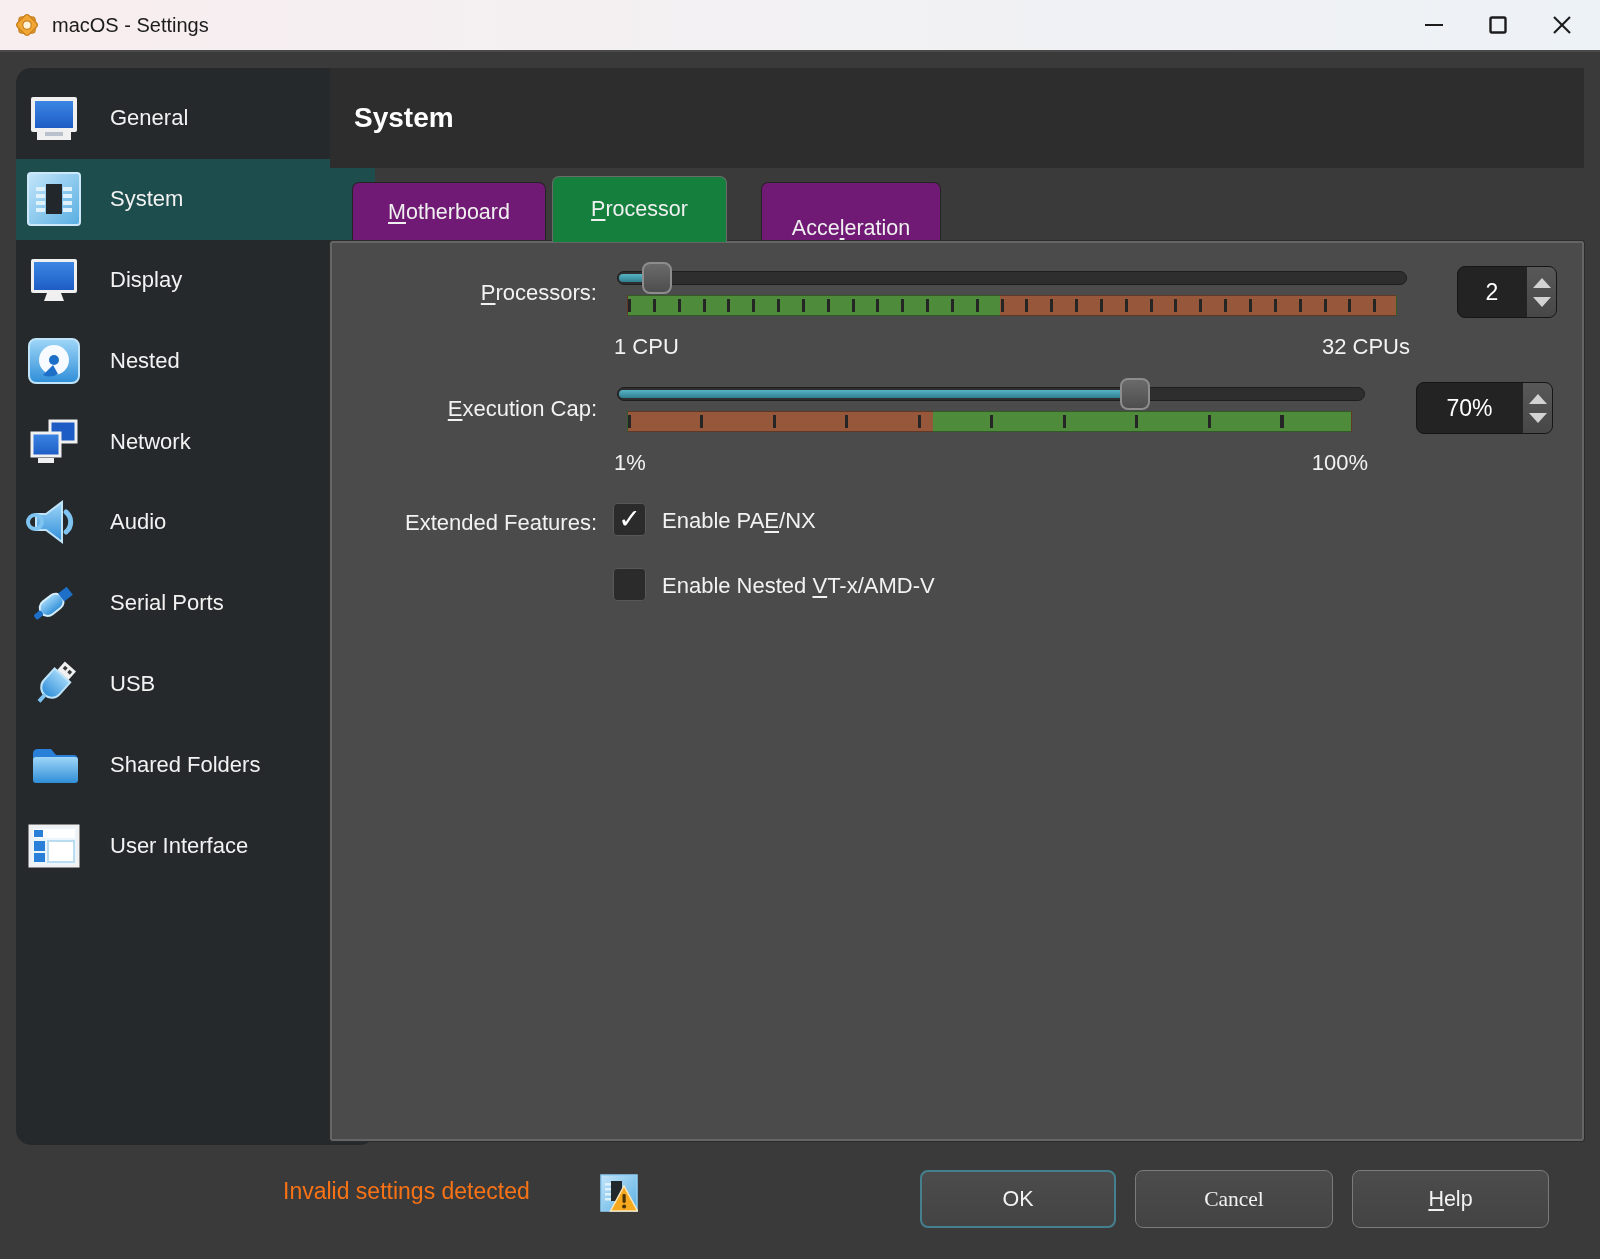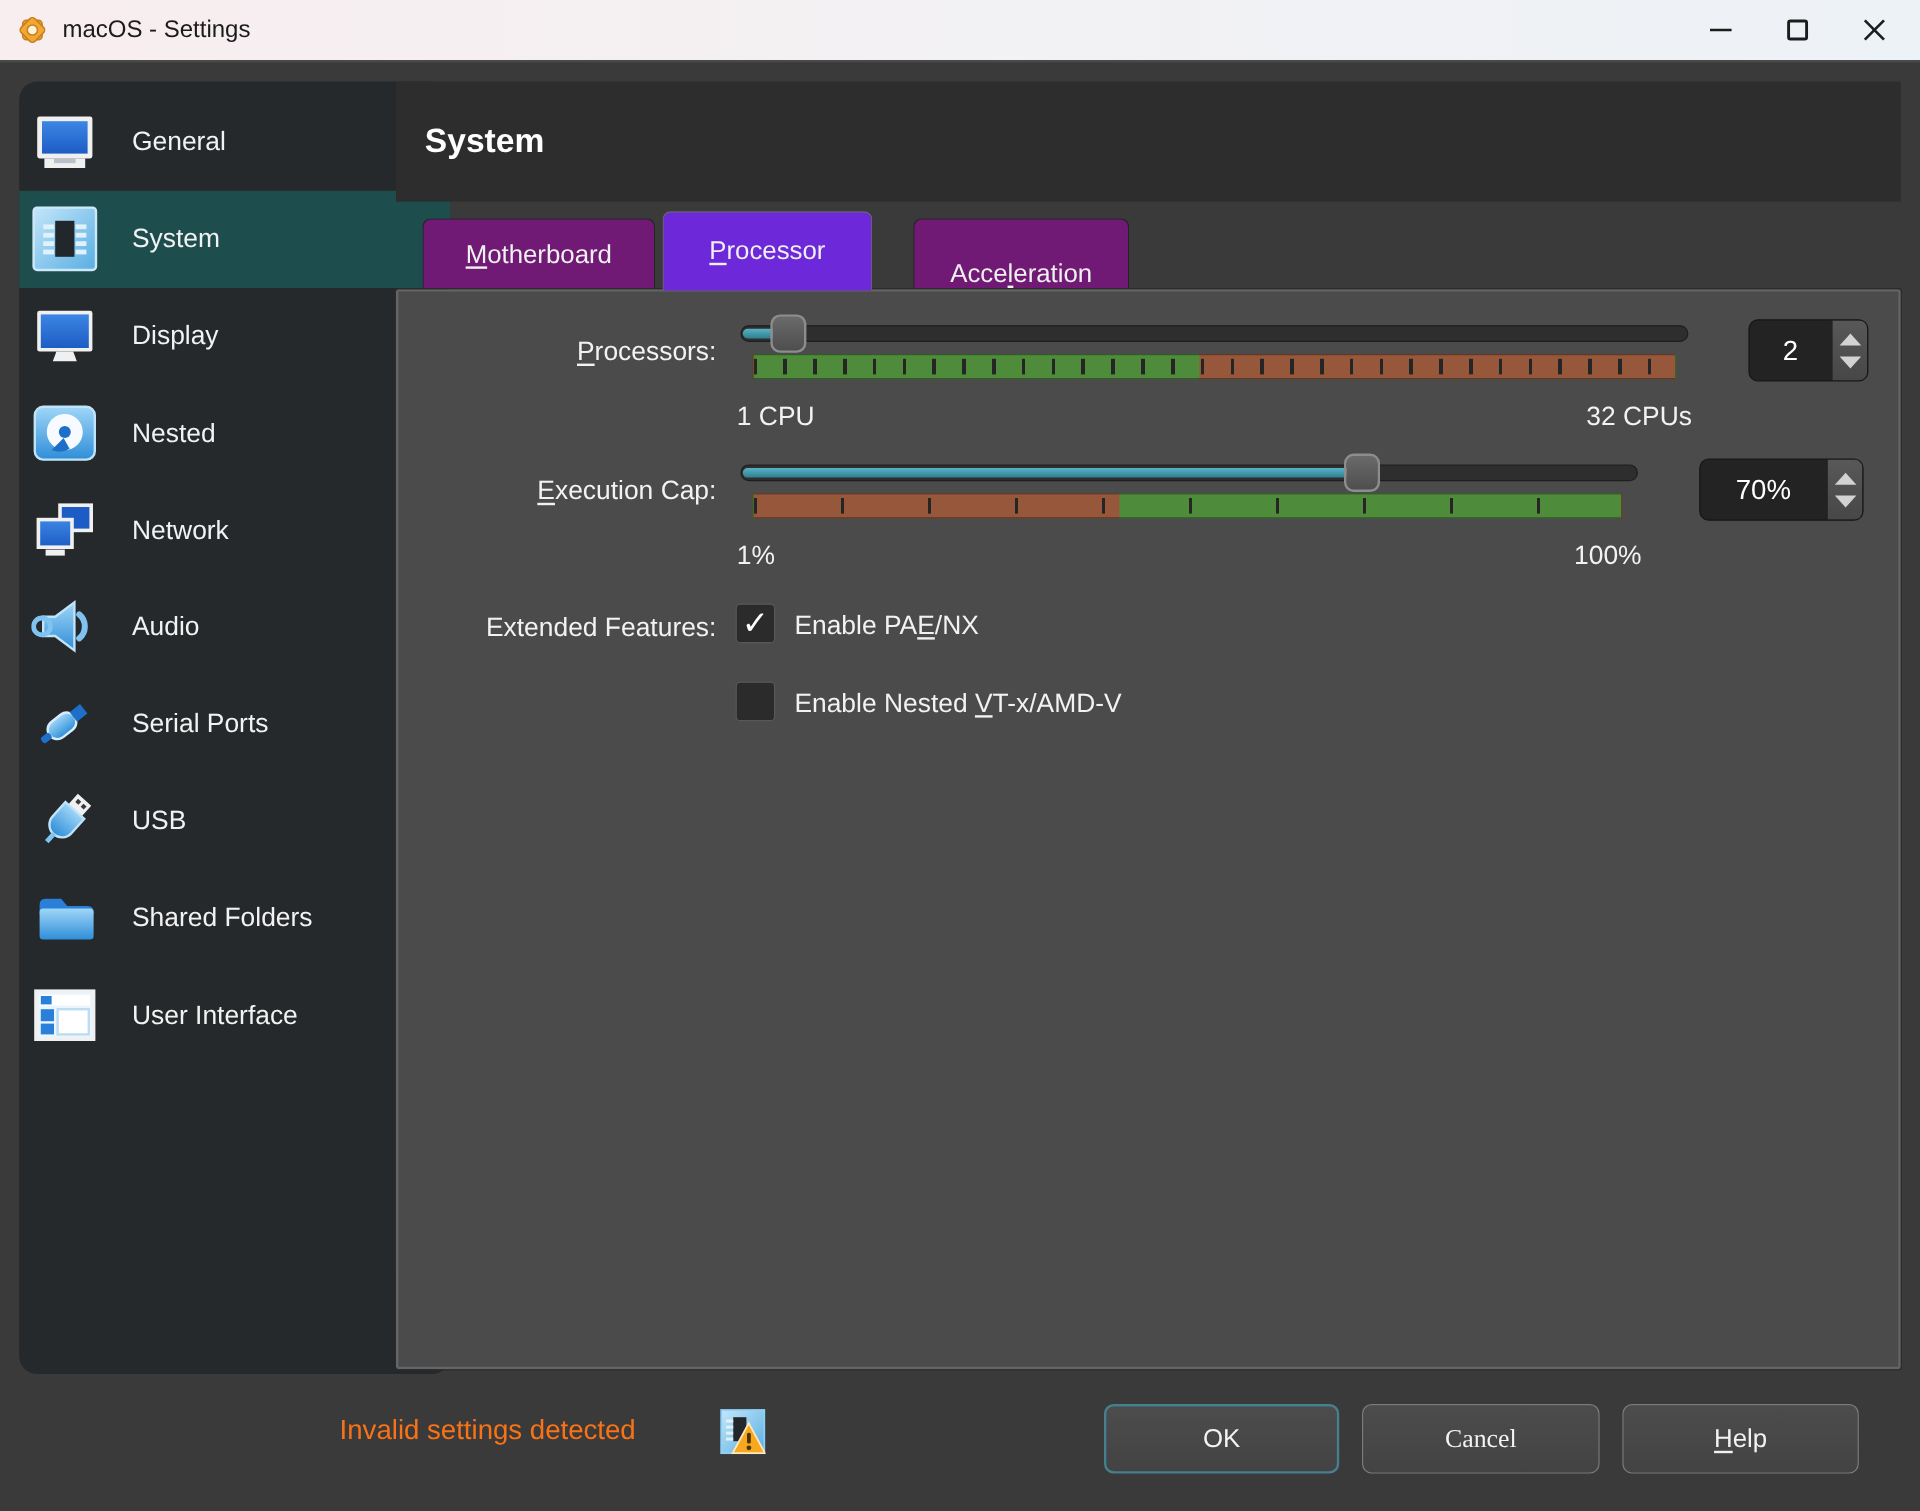--- a/index.html
+++ b/index.html
@@ -23,21 +23,21 @@
   .side-icon { width:56px; height:56px; flex:0 0 56px; }
   .side-label { font-size:22px; color:#f2f2f2; }
 
   
   .header-strip { position:absolute; left:330px; top:68px; width:1254px; height:100px; background:#2d2d2d;
     display:flex; align-items:center; padding-left:24px; }
   .page-title { font-size:28px; font-weight:bold; color:#ffffff; }
 
   .tab { position:absolute; top:182px; height:59px; background:#701a75; border:1px solid #242424; border-bottom:none;
     border-radius:7px 7px 0 0; display:flex; align-items:center; justify-content:center; font-size:21.5px; z-index:1; }
-  .tab.selected { top:176px; height:66px; background:#6d28d9; border:1px solid #6a6a6a; border-bottom:none; z-index:3; }
+  .tab.selected { top:176px; height:66px; background:#15803d; border:1px solid #6a6a6a; border-bottom:none; z-index:3; }
   #tab-motherboard { left:352px; width:194px; }
   #tab-processor   { left:552px; width:175px; }
   #tab-acceleration{ left:761px; width:180px;align-items:flex-end; }
 
   .panel { position:absolute; left:330px; top:241px; width:1254px; height:900px; background:#4b4b4b;
     border:2px solid #656565; outline:1px solid #2c2c2c; border-radius:2px; z-index:2; }
 
   .u { text-decoration:underline; text-underline-offset:3px; }
 
   

